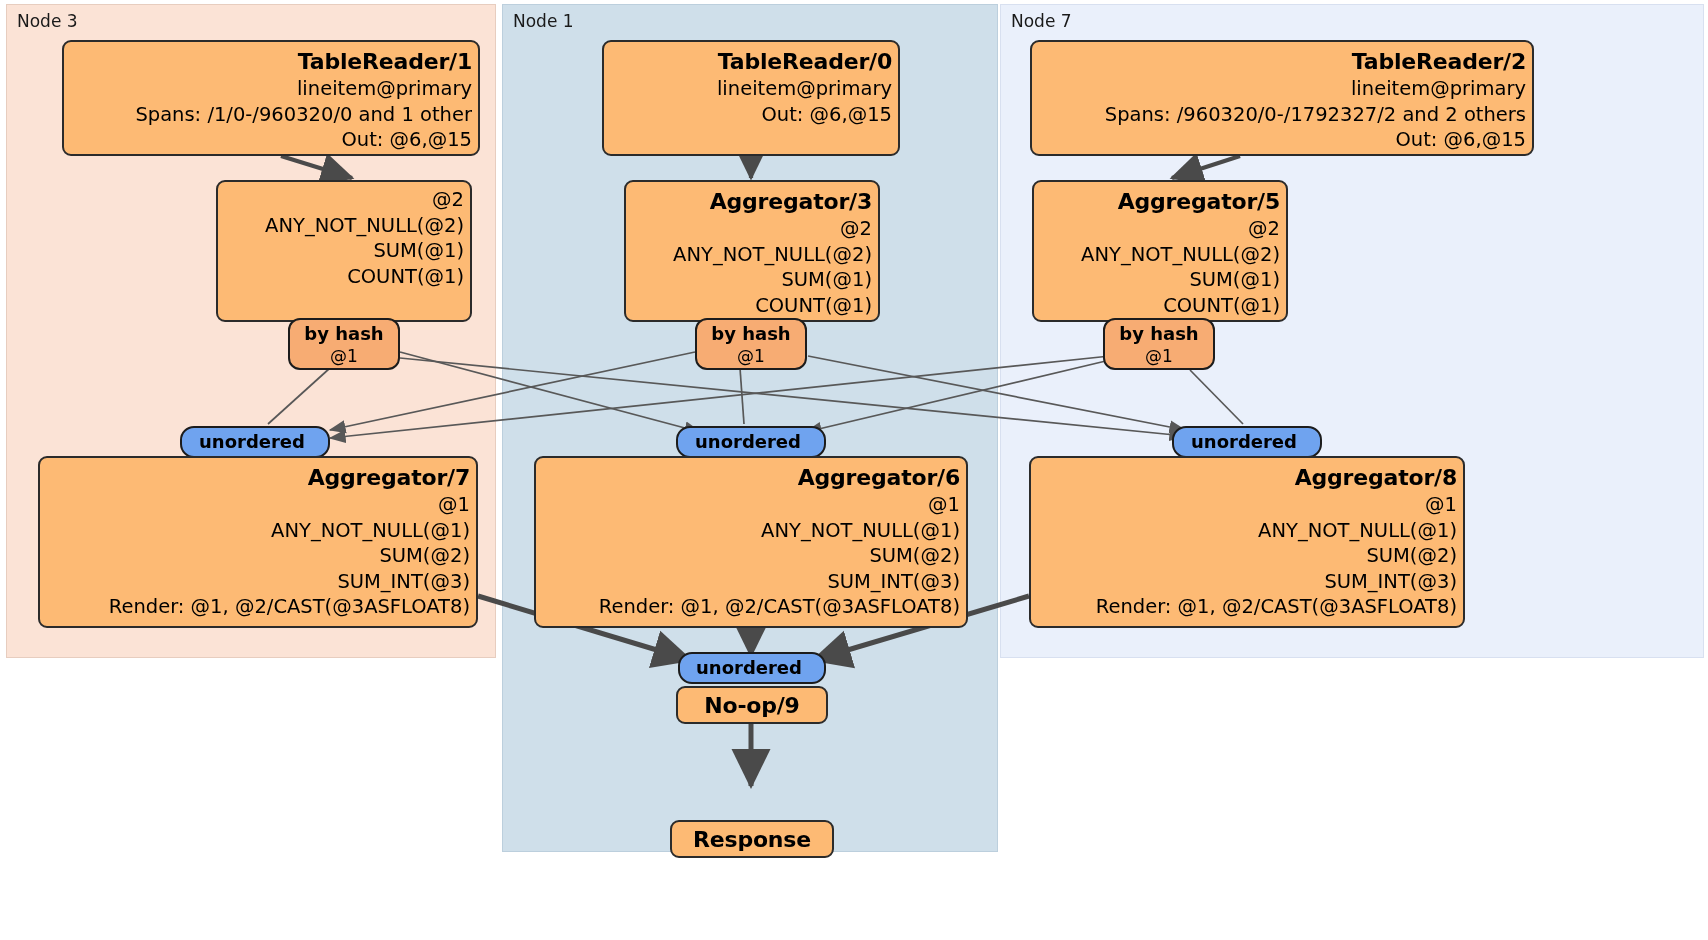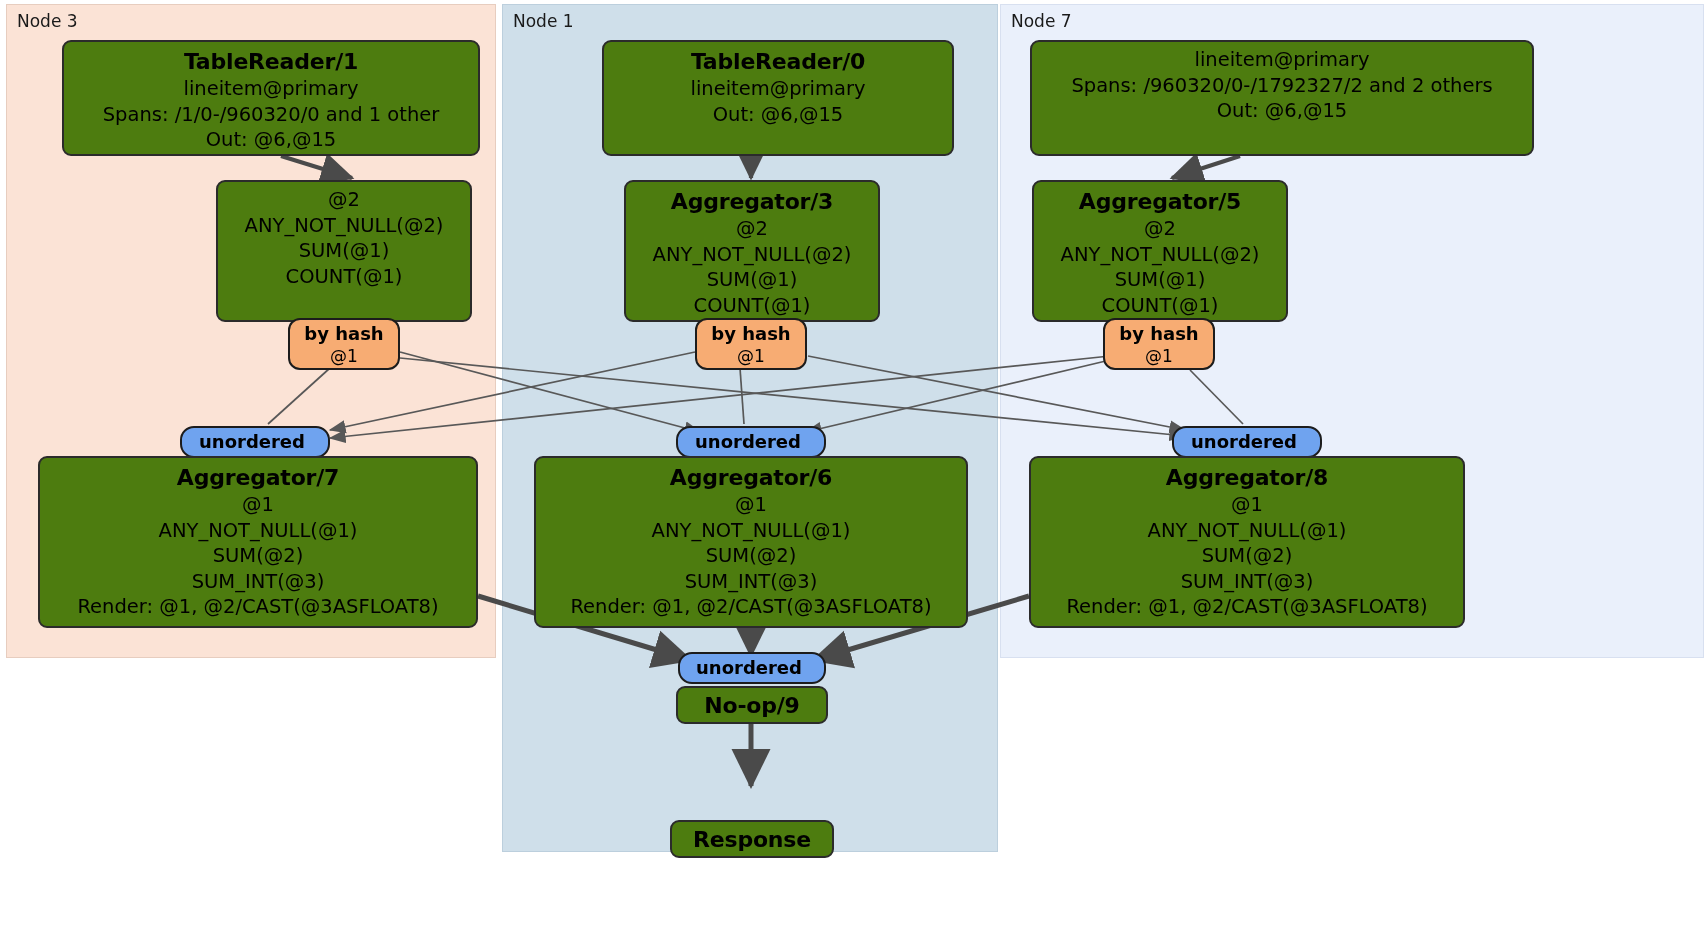--- a/index.html
+++ b/index.html
@@ -45,24 +45,24 @@
     left: 0; top: 0;
     width: 1708px;
     height: 940px;
     pointer-events: none;
   }
 
   
   .proc {
     position: absolute;
     box-sizing: border-box;
-    background: #4d7c0f;
+    background: #fdba74;
     border: 2px solid #2b2b2b;
     border-radius: 9px;
-    text-align: center;
+    text-align: right;
     color: #000000;
     font-size: 19px;
     line-height: 25px;
     padding: 5px 6px 6px 6px;
     white-space: nowrap;
   }
   .proc .title {
     font-weight: bold;
     font-size: 22px;
     line-height: 29px;
@@ -192,27 +192,28 @@
     </g>
   </svg>
 
   <div class="proc" style="left:62px; top:40px; width:418px; height:116px;">
     <div class="title">TableReader/1</div>
     <div class="line">lineitem@primary</div>
     <div class="line">Spans: /1/0-/960320/0 and 1 other</div>
     <div class="line">Out: @6,@15</div>
   </div>
 
-  <div class="proc" style="left:602px; top:40px; width:352px; height:116px;">
+  <div class="proc" style="left:602px; top:40px; width:298px; height:116px;">
     <div class="title">TableReader/0</div>
     <div class="line">lineitem@primary</div>
     <div class="line">Out: @6,@15</div>
   </div>
 
   <div class="proc" style="left:1030px; top:40px; width:504px; height:116px;">
+    <div class="title">TableReader/2</div>
     <div class="line">lineitem@primary</div>
     <div class="line">Spans: /960320/0-/1792327/2 and 2 others</div>
     <div class="line">Out: @6,@15</div>
   </div>
 
   <div class="proc" style="left:216px; top:180px; width:256px; height:142px;">
     <div class="line">@2</div>
     <div class="line">ANY_NOT_NULL(@2)</div>
     <div class="line">SUM(@1)</div>
     <div class="line">COUNT(@1)</div>

